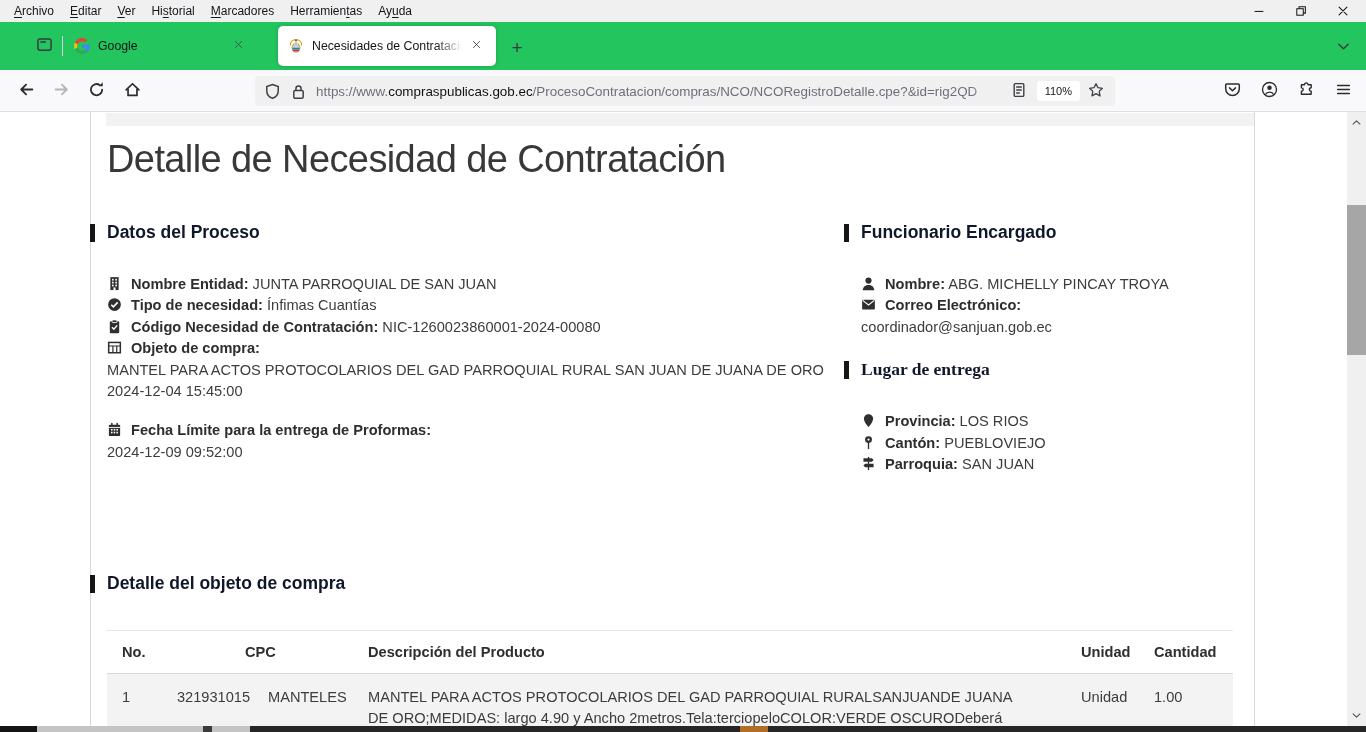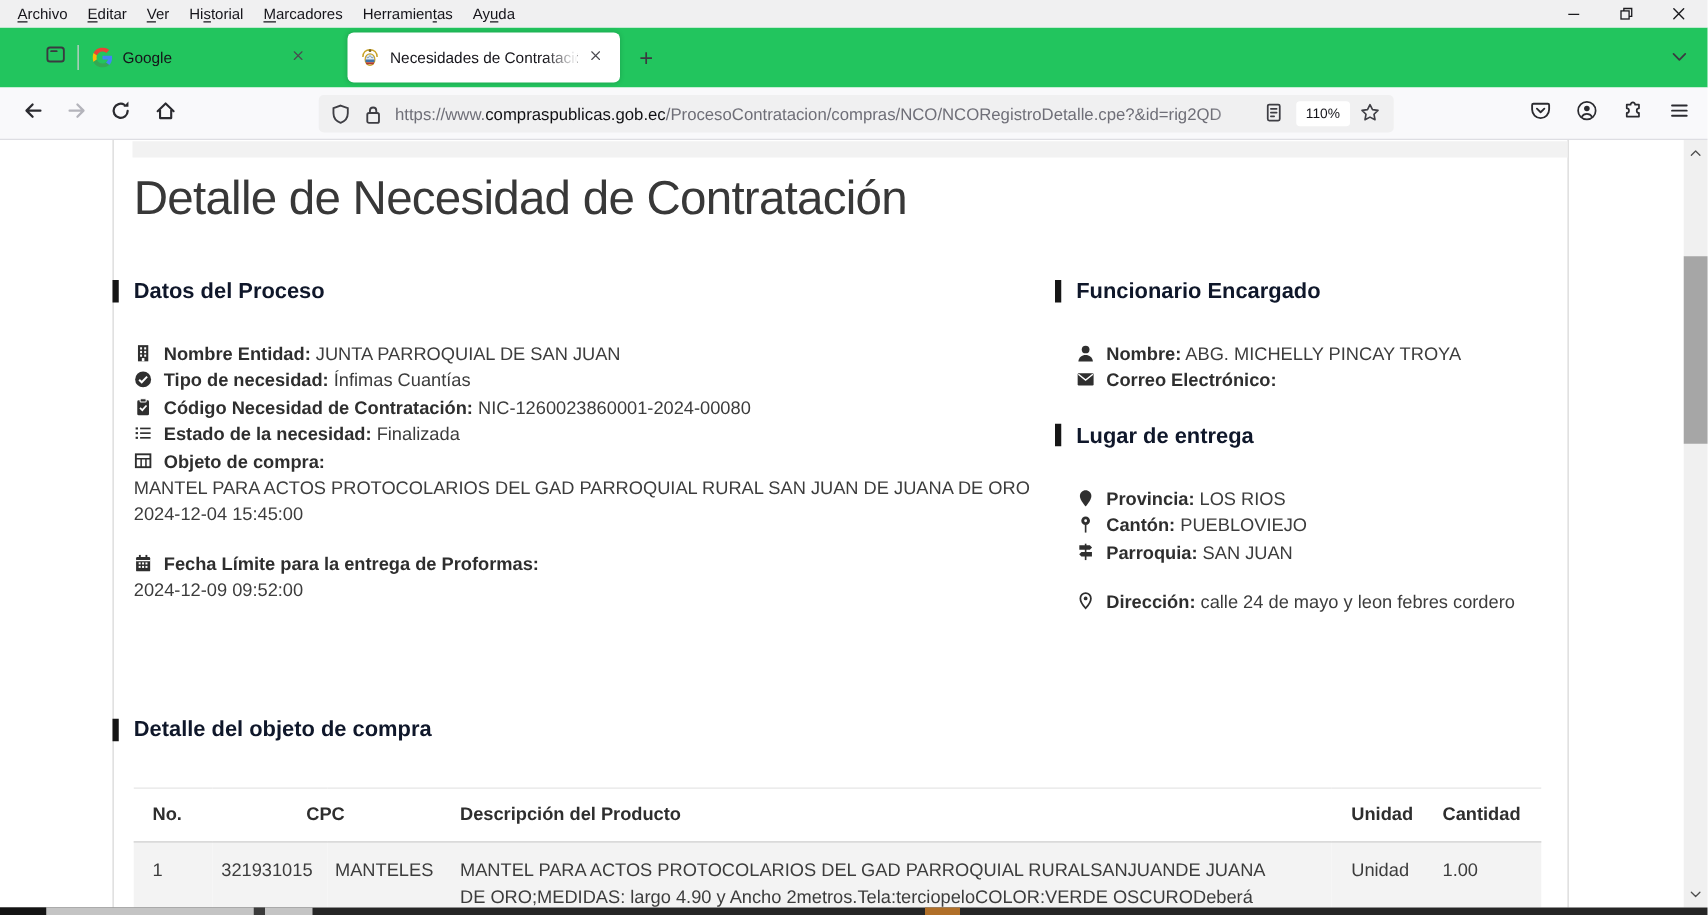--- a/index.html
+++ b/index.html
@@ -52,21 +52,21 @@
   #container-borders { position:absolute; left:90px; top:0; width:1165px; height:700px; border-left:1px solid #d8d8d8; border-right:1px solid #d8d8d8; }
   #topstrip { position:absolute; left:106px; top:1px; width:1148px; height:13px; background:#f2f2f2; }
   #page-title { position:absolute; left:107px; top:26px; font-size:38px; font-weight:400; letter-spacing:-0.6px; color:#383838; }
 
   .section-head { display:flex; align-items:center; }
   .section-bar { width:5px; height:18px; background:#161616; margin-right:12px; flex:none; }
   .section-title { font-size:17.5px; font-weight:700; color:#0f172a; }
 
   #col-left  { position:absolute; left:90px;  top:110px; width:748px; }
   #col-right { position:absolute; left:844px; top:110px; width:412px; }
-  #sec-lugar { margin-top:21px; }
+  #sec-lugar { margin-top:21px;font-family:Liberation Serif, serif; }
   .fields { margin:31px 0 0 17px; }
   .field { font-size:14.6px; line-height:21.4px; color:#3c3c3c; }
   .field.spaced { margin-top:18px; }
   .f-ico { display:inline-block; width:15px; height:15px; vertical-align:-2px; margin-right:9px; color:#2f2f2f; }
   .f-ico svg { width:15px; height:15px; display:block; }
   .f-label { font-weight:700; color:#2e2e2e; }
   .f-value-block { font-size:14.6px; line-height:21.4px; color:#3c3c3c; }
 
   #sec-detalle { position:absolute; left:90px; top:461px; width:1165px; }
   #obj-table { border-collapse:collapse; table-layout:fixed; width:1126px; margin:36px 0 0 17px; }
@@ -270,30 +270,20 @@
             </svg></span><span class="f-label">Nombre Entidad:</span><span> JUNTA PARROQUIAL DE SAN JUAN</span></div>
         <div class="field"><span class="f-ico"><svg viewBox="0 0 16 16" width="100%" height="100%" xmlns="http://www.w3.org/2000/svg">
               <circle cx="8" cy="8" r="6.8" fill="currentColor"></circle>
               <path d="M4.6 8.3l2.2 2.2 4.6-4.8" fill="none" stroke="#fff" stroke-width="1.7"></path>
             </svg></span><span class="f-label">Tipo de necesidad:</span><span> Ínfimas Cuantías</span></div>
         <div class="field"><span class="f-ico"><svg viewBox="0 0 16 16" width="100%" height="100%" xmlns="http://www.w3.org/2000/svg">
               <rect x="3" y="2.4" width="10" height="12.8" rx="1.2" fill="currentColor"></rect>
               <rect x="5.4" y="1" width="5.2" height="2.8" rx="0.9" fill="currentColor" stroke="#fff" stroke-width="0.9"></rect>
               <path d="M5.3 8.8l2 2 3.6-4" fill="none" stroke="#fff" stroke-width="1.5"></path>
             </svg></span><span class="f-label">Código Necesidad de Contratación:</span><span> NIC-1260023860001-2024-00080</span></div>
-        <div class="field"><span class="f-ico"><svg viewBox="0 0 16 16" width="100%" height="100%" xmlns="http://www.w3.org/2000/svg">
-              <g fill="currentColor">
-                <rect x="1.6" y="3.1" width="2" height="1.8"></rect>
-                <rect x="5.4" y="3.3" width="9" height="1.4"></rect>
-                <rect x="1.6" y="7.1" width="2" height="1.8"></rect>
-                <rect x="5.4" y="7.3" width="9" height="1.4"></rect>
-                <rect x="1.6" y="11.1" width="2" height="1.8"></rect>
-                <rect x="5.4" y="11.3" width="9" height="1.4"></rect>
-              </g>
-            </svg></span><span class="f-label">Estado de la necesidad:</span><span> Finalizada</span></div>
         <div class="field"><span class="f-ico"><svg viewBox="0 0 16 16" width="100%" height="100%" xmlns="http://www.w3.org/2000/svg">
               <rect x="1.8" y="2.6" width="12.4" height="11" fill="none" stroke="currentColor" stroke-width="1.6"></rect>
               <path d="M1.8 6.4h12.4M6.3 6.4v7.2M10.4 6.4v7.2" fill="none" stroke="currentColor" stroke-width="1.3"></path>
             </svg></span><span class="f-label">Objeto de compra:</span></div>
         <div class="f-value-block">MANTEL PARA ACTOS PROTOCOLARIOS DEL GAD PARROQUIAL RURAL SAN JUAN DE JUANA DE ORO</div>
         <div class="f-value-block">2024-12-04 15:45:00</div>
         <div class="field spaced"><span class="f-ico"><svg viewBox="0 0 16 16" width="100%" height="100%" xmlns="http://www.w3.org/2000/svg">
               <rect x="2" y="2.8" width="12" height="12.2" rx="1" fill="currentColor"></rect>
               <rect x="4.4" y="1" width="1.6" height="3.4" fill="currentColor"></rect>
               <rect x="10" y="1" width="1.6" height="3.4" fill="currentColor"></rect>
@@ -318,44 +308,41 @@
     </div>
     <div class="fields" id="fields-funcionario">
         <div class="field"><span class="f-ico"><svg viewBox="0 0 16 16" width="100%" height="100%" xmlns="http://www.w3.org/2000/svg">
               <circle cx="8" cy="4.9" r="3.3" fill="currentColor"></circle>
               <path d="M1.8 15.2c.3-3.7 3-5.6 6.2-5.6s5.9 1.9 6.2 5.6z" fill="currentColor"></path>
             </svg></span><span class="f-label">Nombre:</span><span> ABG. MICHELLY PINCAY TROYA</span></div>
         <div class="field"><span class="f-ico"><svg viewBox="0 0 16 16" width="100%" height="100%" xmlns="http://www.w3.org/2000/svg">
               <rect x="1.2" y="2.8" width="13.6" height="10.4" rx="1" fill="currentColor"></rect>
               <path d="M1.8 3.6L8 8.6l6.2-5" fill="none" stroke="#fff" stroke-width="1.2"></path>
             </svg></span><span class="f-label">Correo Electrónico:</span></div>
+        <div class="f-value-block">coordinador@sanjuan.gob.ec</div>
       </div>
 
     <div class="section-head" id="sec-lugar">
       <span class="section-bar"></span>
       <span class="section-title">Lugar de entrega</span>
     </div>
     <div class="fields" id="fields-lugar">
         <div class="field"><span class="f-ico"><svg viewBox="0 0 16 16" width="100%" height="100%" xmlns="http://www.w3.org/2000/svg">
               <path d="M8 1.2C5.3 1.2 3.1 3.4 3.1 6.1c0 3.7 4.9 8.9 4.9 8.9s4.9-5.2 4.9-8.9C12.9 3.4 10.7 1.2 8 1.2z" fill="currentColor"></path>
             </svg></span><span class="f-label">Provincia:</span><span> LOS RIOS</span></div>
         <div class="field"><span class="f-ico"><svg viewBox="0 0 16 16" width="100%" height="100%" xmlns="http://www.w3.org/2000/svg">
               <circle cx="8" cy="4.9" r="3.7" fill="currentColor"></circle>
               <rect x="7.3" y="8.2" width="1.4" height="6.8" fill="currentColor"></rect>
               <circle cx="8" cy="4.9" r="1.2" fill="#fff"></circle>
             </svg></span><span class="f-label">Cantón:</span><span> PUEBLOVIEJO</span></div>
         <div class="field"><span class="f-ico"><svg viewBox="0 0 16 16" width="100%" height="100%" xmlns="http://www.w3.org/2000/svg">
               <rect x="7.3" y="1" width="1.4" height="14" fill="currentColor"></rect>
               <path d="M2.6 2.4h9l1.9 1.9-1.9 1.9h-9z" fill="currentColor"></path>
               <path d="M13.4 8.2h-9L2.5 10.1l1.9 1.9h9z" fill="currentColor"></path>
             </svg></span><span class="f-label">Parroquia:</span><span> SAN JUAN</span></div>
-        <div class="field spaced"><span class="f-ico"><svg viewBox="0 0 16 16" width="100%" height="100%" xmlns="http://www.w3.org/2000/svg">
-              <path d="M8 1.6c-2.5 0-4.5 2-4.5 4.5 0 3.4 4.5 8.4 4.5 8.4s4.5-5 4.5-8.4c0-2.5-2-4.5-4.5-4.5z" fill="none" stroke="currentColor" stroke-width="1.5"></path>
-              <circle cx="8" cy="6.1" r="1.6" fill="currentColor"></circle>
-            </svg></span><span class="f-label">Dirección:</span><span> calle 24 de mayo y leon febres cordero</span></div>
       </div>
   </div>
 
   <div id="sec-detalle">
     <div class="section-head">
       <span class="section-bar"></span>
       <span class="section-title">Detalle del objeto de compra</span>
     </div>
     <table id="obj-table">
       <colgroup>

